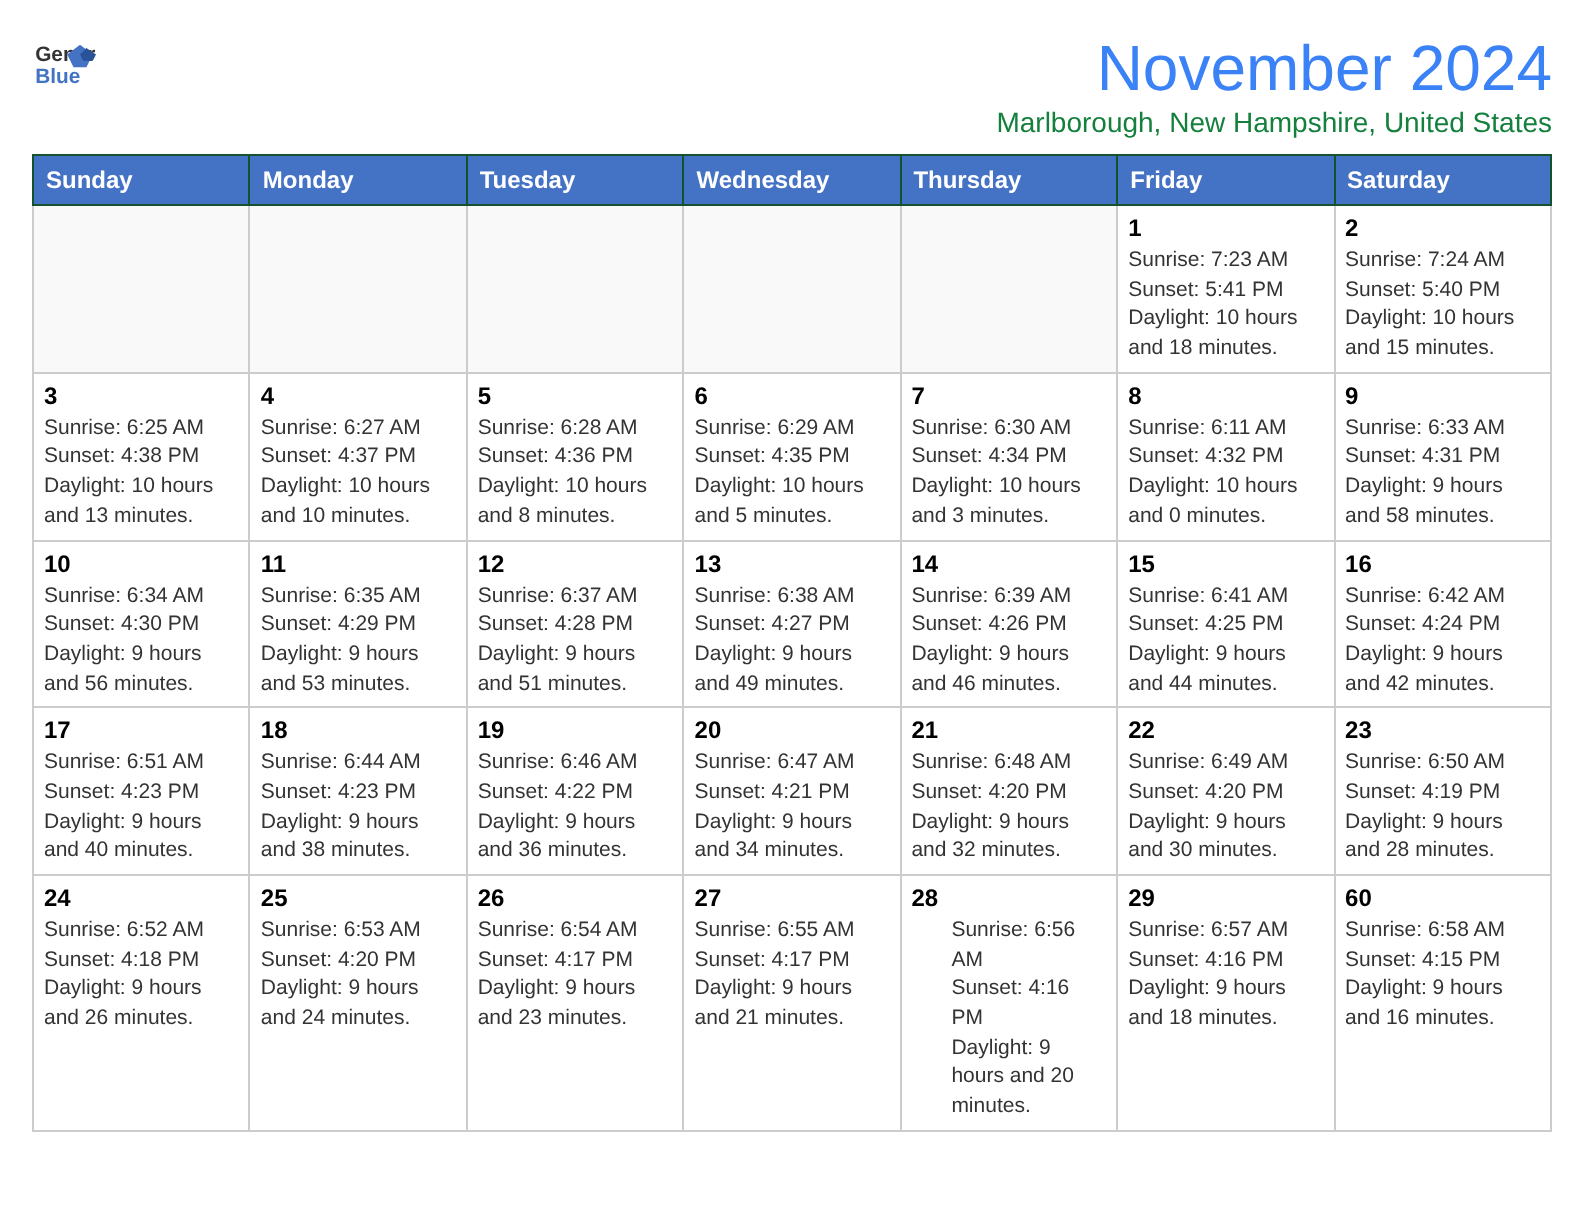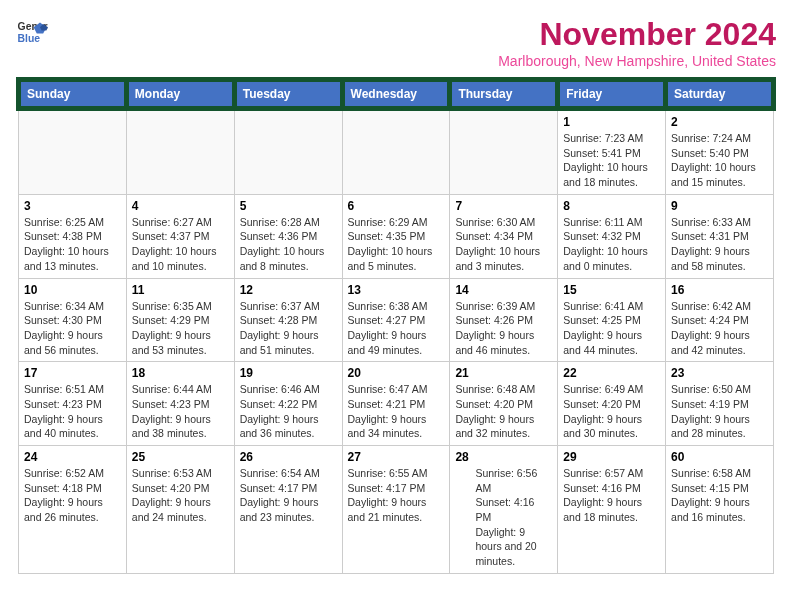--- a/index.html
+++ b/index.html
@@ -23,39 +23,39 @@
     }
     .logo-icon {
       width: 32px;
       height: 32px;
     }
     .title-area {
       text-align: right;
     }
     .month-title {
       font-size: 32px;
-      font-weight: bold;
-      color: #be185d;
+      font-weight: normal;
+      color: #3b82f6;
     }
     .location-title {
       font-size: 14px;
-      color: #ec4899;
+      color: #15803d;
     }
     .calendar {
       width: 100%;
       border-collapse: collapse;
       font-size: 11px;
     }
     .calendar th {
       background: #4472c4;
       color: #fff;
       text-align: left;
       padding: 5px 6px;
       font-size: 12px;
-      border: 5px solid #14532d;
+      border: 1px solid #14532d;
     }
     .calendar td {
       border: 1px solid #ccc;
       vertical-align: top;
       padding: 4px 5px;
       width: calc(100%/7);
       min-height: 80px;
       background: #fff;
     }
     .calendar td.empty {

